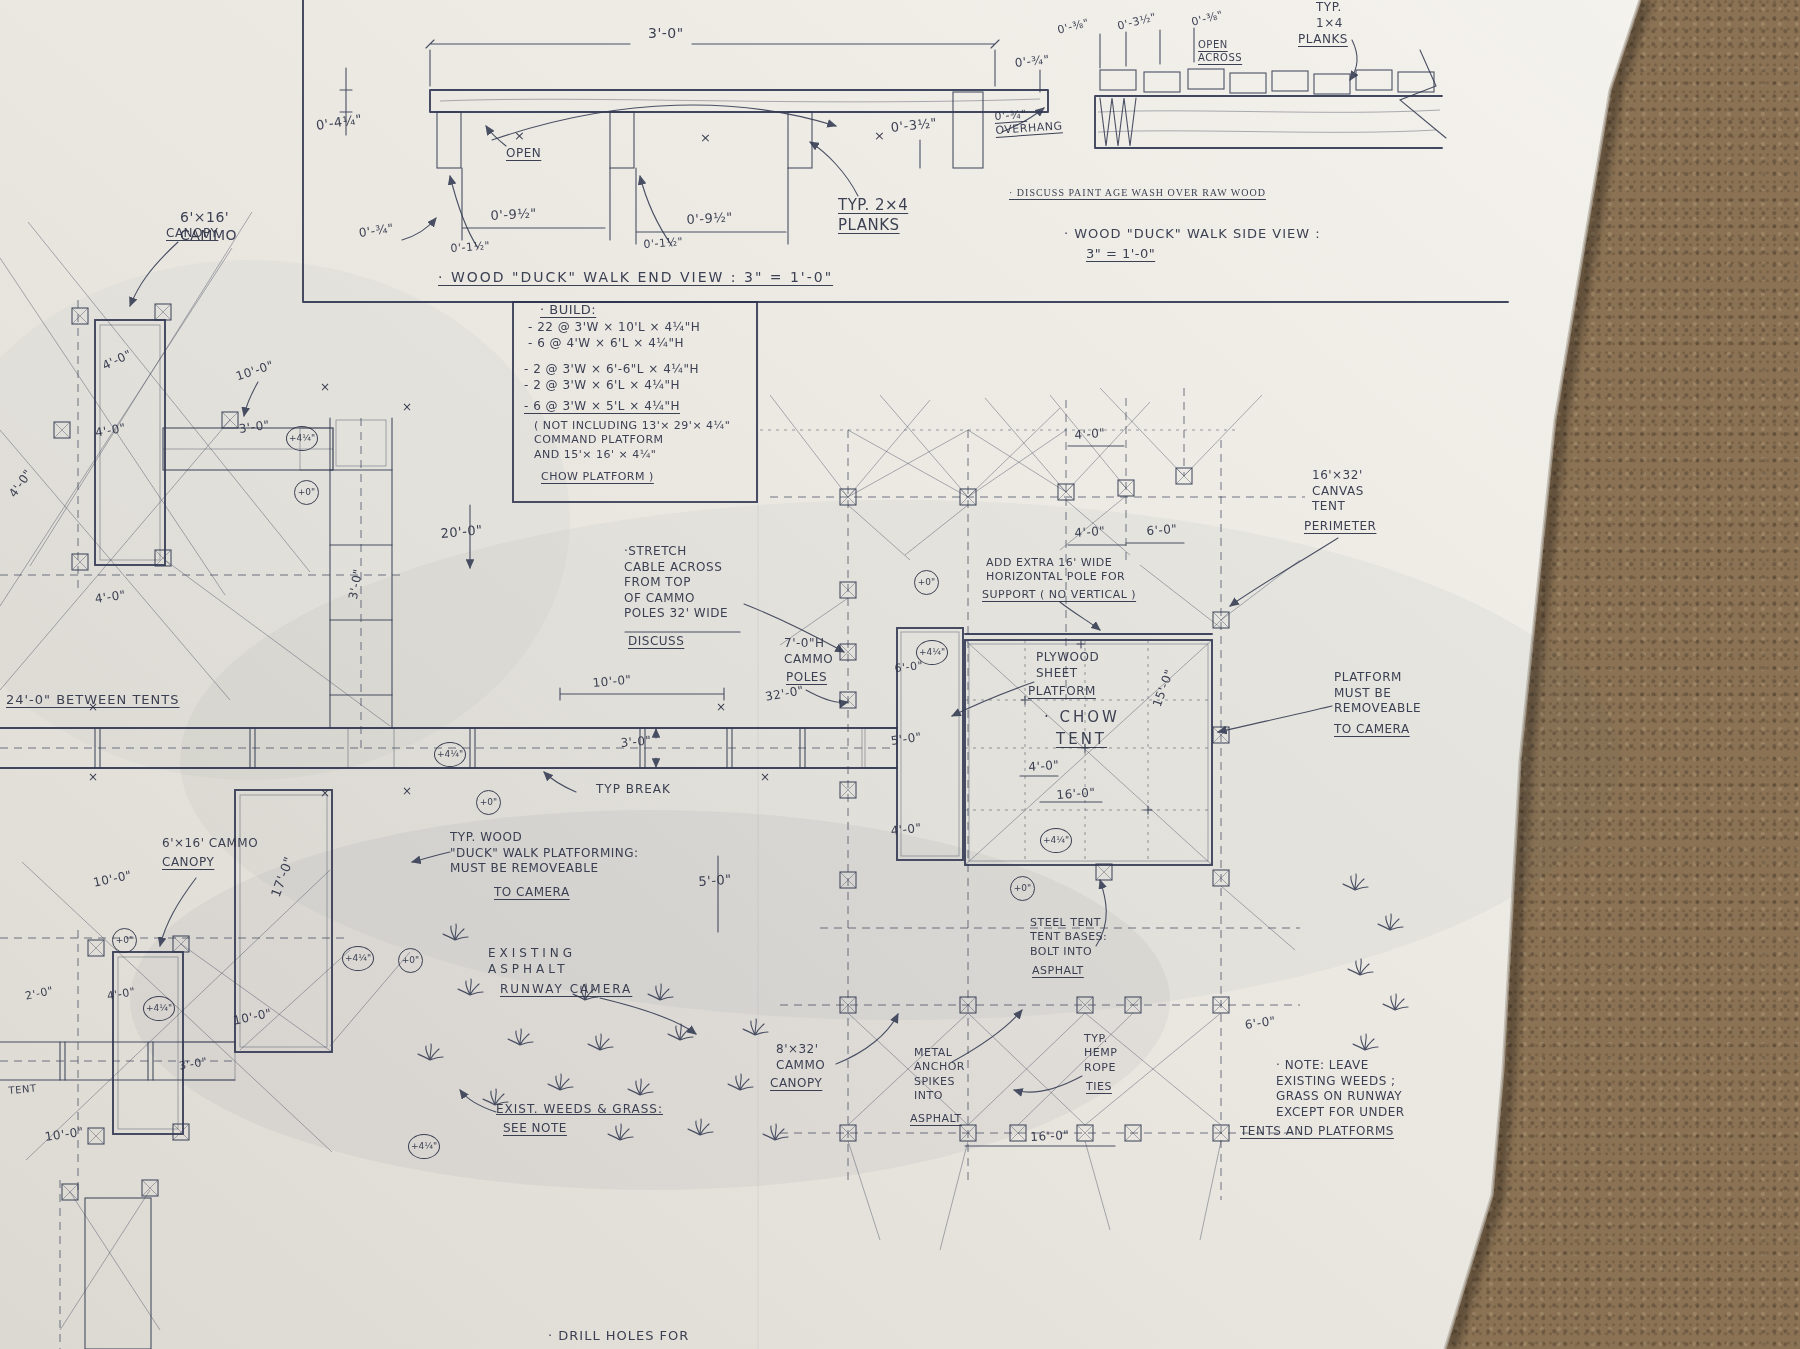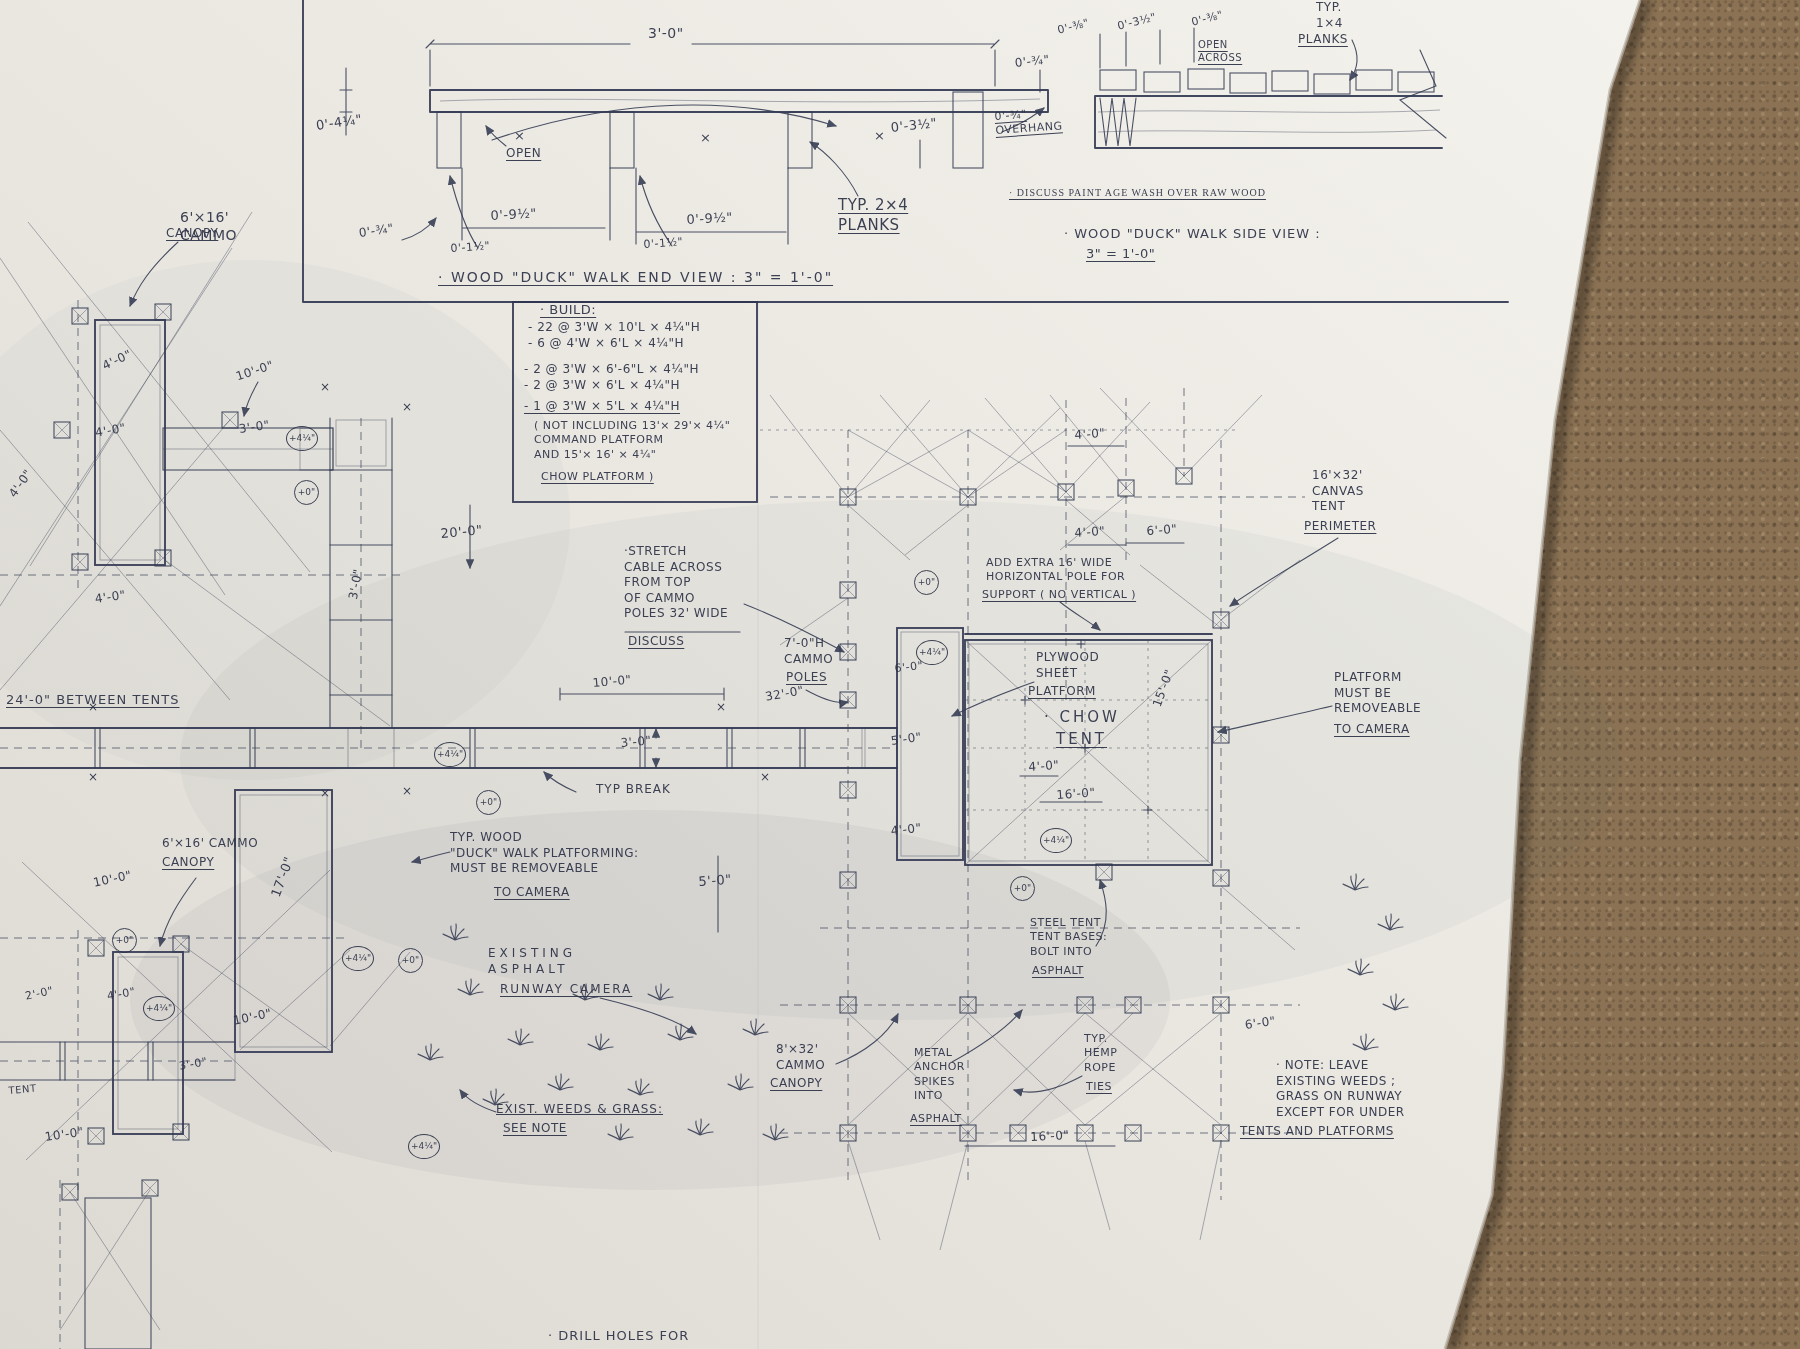--- a/index.html
+++ b/index.html
@@ -297,21 +297,21 @@
 1×4</div>
       <div class="ann u" style="left: 1298px; top: 32px; font-size: 12px;">PLANKS</div>
       <div class="ann u" style="left: 1009px; top: 186px; font-size: 10px; letter-spacing: 1px; font-family: Liberation Serif, serif;">· DISCUSS PAINT AGE WASH OVER RAW WOOD</div>
       <div class="ann" style="left: 1064px; top: 226px; font-size: 13px; letter-spacing: 1px;">· WOOD "DUCK" WALK SIDE VIEW :</div>
       <div class="ann u" style="left: 1086px; top: 246px; font-size: 13px;">3" = 1'-0"</div>
       <div class="ann u" style="left: 540px; top: 302px; font-size: 13px;">· BUILD:</div>
       <div class="ann" style="left: 528px; top: 320px; font-size: 12px;">- 22 @ 3'W × 10'L × 4¼"H
 - 6 @ 4'W × 6'L × 4¼"H</div>
       <div class="ann" style="left: 524px; top: 362px; font-size: 12px;">- 2 @ 3'W × 6'-6"L × 4¼"H
 - 2 @ 3'W × 6'L × 4¼"H</div>
-      <div class="ann u" style="left: 524px; top: 399px; font-size: 12px;">- 1 @ 3'W × 5'L × 4¼"H</div>
+      <div class="ann u" style="left: 524px; top: 399px; font-size: 12px;">- 6 @ 3'W × 5'L × 4¼"H</div>
       <div class="ann" style="left: 534px; top: 419px; font-size: 11px;">( NOT INCLUDING 13'× 29'× 4¼"
 COMMAND PLATFORM
 AND 15'× 16' × 4¼"</div>
       <div class="ann u" style="left: 541px; top: 470px; font-size: 11px;">CHOW PLATFORM )</div>
       <div class="ann" style="left: 180px; top: 194px; font-size: 14px; margin-top: 14px;">6'×16'
 CAMMO</div>
       <div class="ann u" style="left: 166px; top: 226px; font-size: 12px;">CANOPY</div>
       <div class="ann" style="left: 100px; top: 360px; font-size: 12px; transform: rotate(-25deg);">4'-0"</div>
       <div class="ann" style="left: 234px; top: 370px; font-size: 12px; transform: rotate(-18deg);">10'-0"</div>
       <div class="ann" style="left: 94px; top: 426px; font-size: 12px; transform: rotate(-10deg);">4'-0"</div>

